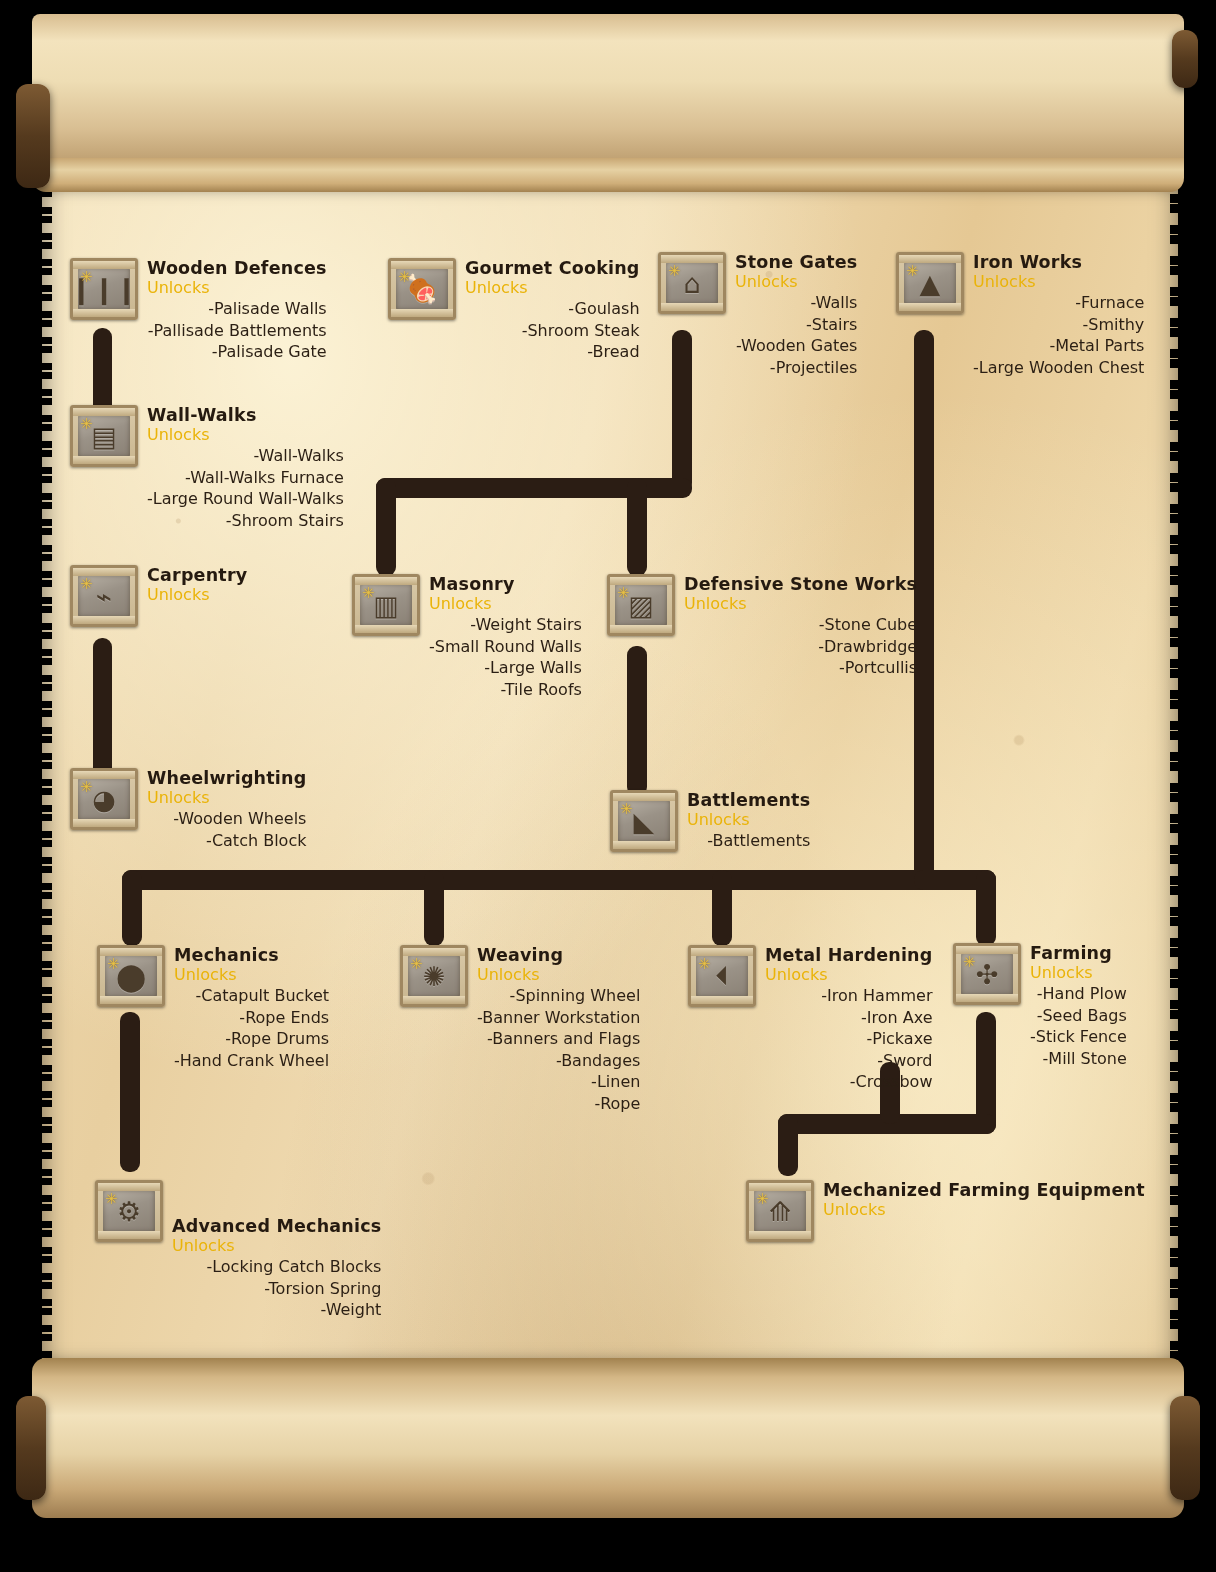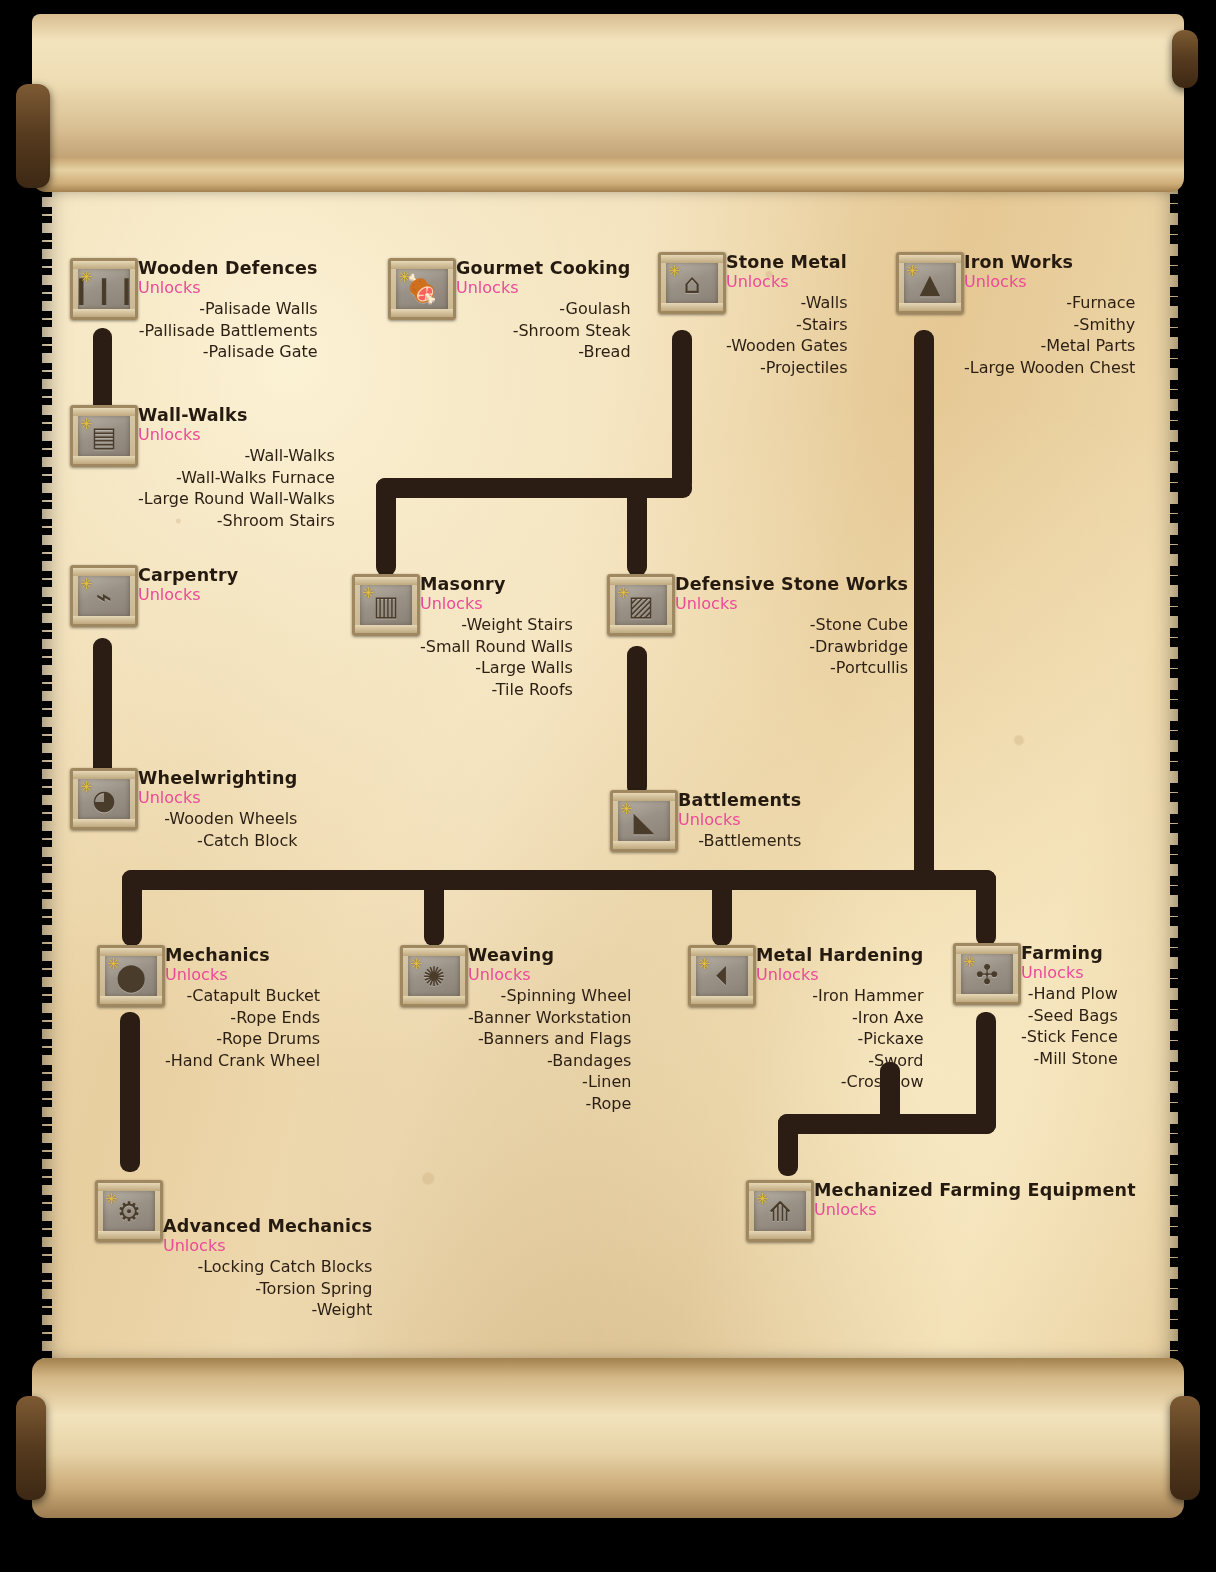--- a/index.html
+++ b/index.html
@@ -90,24 +90,24 @@
   }
   .icon .bar-t,.icon .bar-b{position:absolute;left:0;width:100%;height:8px;
     background:linear-gradient(180deg,#e6d7b6,#bfa97f);}
   .icon .bar-t{top:0}.icon .bar-b{bottom:0}
   .icon .star{position:absolute;left:7px;top:9px;font-size:15px;line-height:15px;color:#e8c247;
     text-shadow:0 0 2px rgba(120,80,0,.9);z-index:3;}
   .icon .glyph{position:absolute;left:0;top:0;right:0;bottom:0;display:flex;
     align-items:center;justify-content:center;font-size:27px;color:#4a3c2b;
     text-shadow:0 1px 0 rgba(255,255,255,.25);z-index:2;}
 
-  .body{}
+  .body{margin-left:9px;}
   .title{font-weight:bold;font-size:17.5px;color:#251a10;letter-spacing:.2px;
     line-height:20px;white-space:nowrap;}
-  .unl{font-size:16px;color:#ec4899;line-height:20px;}
+  .unl{font-size:16px;color:#eab308;line-height:20px;}
   .ul{margin:0;padding:0;list-style:none;text-align:right;}
   .ul li{font-size:16px;color:#2b1f14;line-height:21.5px;white-space:nowrap;}
   .ul li:before{content:"-";}
   .node.titleonly .body{margin-top:-2px;}
 </style>
 </head>
 <body>
 
 <div id="scroll-wrap">
 
@@ -200,21 +200,21 @@
 
   <div class="node" style="left:658px;top:252px;">
     <div class="icon">
       <div class="plate"></div>
         <div class="bar-t"></div>
         <div class="bar-b"></div>
       <div class="glyph">⌂</div>
       <div class="star">✳</div>
     </div>
     <div class="body">
-      <div class="title">Stone Metal</div>
+      <div class="title">Stone Gates</div>
       <div class="unl">Unlocks</div>
       <ul class="ul">
           <li>Walls</li>
           <li>Stairs</li>
           <li>Wooden Gates</li>
           <li>Projectiles</li>
         </ul>
     </div>
   </div>
 

